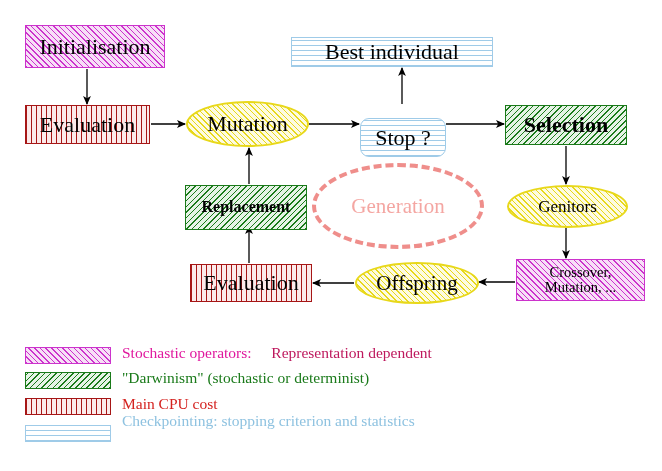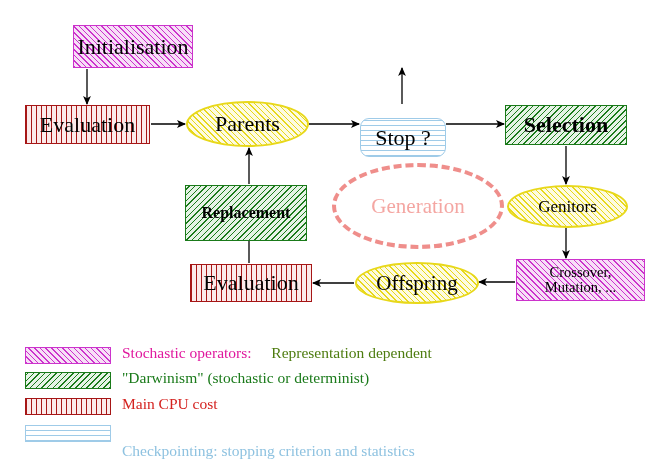--- a/index.html
+++ b/index.html
@@ -99,21 +99,21 @@
     height: 17px;
   }
   .legend-text {
     position: absolute;
     left: 122px;
     font-size: 15.5px;
     font-family: "Liberation Serif", "DejaVu Serif", serif;
     white-space: nowrap;
   }
   .lt-magenta { color: #e0189e; }
-  .lt-yellow  { color: #4d7c0f; font-family: Liberation Serif, serif; }
+  .lt-yellow  { color: #be185d; font-family: Liberation Serif, serif; }
   .lt-green   { color: #1a7a1a; }
   .lt-red     { color: #d4221f; }
   .lt-blue    { color: #8ec2e0; }
 </style>
 </head>
 <body>
 
 <div id="canvas">
 
   <svg id="arrows" viewBox="0 0 662 471" xmlns="http://www.w3.org/2000/svg">
@@ -130,53 +130,54 @@
       <line x1="446" y1="124" x2="504" y2="124"></line>
       <line x1="566" y1="146" x2="566" y2="184"></line>
       <line x1="566" y1="228" x2="566" y2="258"></line>
       <line x1="515" y1="282" x2="479" y2="282"></line>
       <line x1="354" y1="283" x2="313" y2="283"></line>
       <line x1="249" y1="263" x2="249" y2="226"></line>
       <line x1="249" y1="184" x2="249" y2="148"></line>
     </g>
   </svg>
 
-  <div class="node fill-magenta" style="left:25px; top:25px; width:120px; height:43px; font-size:22px;margin-left:48px;">Initialisation</div>
+  <div class="node fill-magenta" style="left:25px; top:25px; width:140px; height:43px; font-size:22px;">Initialisation</div>
 
   <div class="node fill-red" style="left:25px; top:105px; width:125px; height:39px; font-size:22px;">Evaluation</div>
 
-  <div class="node fill-yellow ellipse" style="left:186px; top:101px; width:123px; height:46px; font-size:22px;">Parents</div>
+  <div class="node fill-yellow ellipse" style="left:186px; top:101px; width:123px; height:46px; font-size:22px;">Mutation</div>
 
+  <div class="node fill-blue" style="left:291px; top:37px; width:202px; height:30px; font-size:22px;">Best individual</div>
 
   <div class="node fill-blue roundrect" style="left:360px; top:118px; width:86px; height:39px; font-size:22px;">Stop ?</div>
 
   <div class="node fill-green" style="left:505px; top:105px; width:122px; height:40px; font-size:22px;">Selection</div>
 
   <div class="node fill-yellow ellipse" style="left:507px; top:185px; width:121px; height:43px; font-size:17px;">Genitors</div>
 
   <div class="node fill-yellow ellipse" style="left:355px; top:262px; width:124px; height:42px; font-size:21px;">Offspring</div>
 
   <div class="node fill-magenta" style="left:516px; top:259px; width:129px; height:42px; font-size:14.5px;">Crossover,
 Mutation, ...</div>
 
   <div class="node fill-red" style="left:190px; top:264px; width:122px; height:38px; font-size:22px;">Evaluation</div>
 
-  <div class="node fill-green" style="left:185px; top:185px; width:122px; height:56px; font-size:16px;">Replacement</div>
+  <div class="node fill-green" style="left:185px; top:185px; width:122px; height:45px; font-size:16px;">Replacement</div>
 
-  <div class="gen-ellipse" style="left:332px; top:163px; width:172px; height:86px; font-size:21px;">Generation</div>
+  <div class="gen-ellipse" style="left:312px; top:163px; width:172px; height:86px; font-size:21px;">Generation</div>
 
   <div class="legend-swatch fill-magenta" style="left:25px; top:347px;"></div>
   <div class="legend-text" style="top:344px;">
     <span class="lt-magenta">Stochastic operators:</span>
     <span style="display:inline-block;width:12px"></span>
     <span class="lt-yellow">Representation dependent</span>
   </div>
 
   <div class="legend-swatch fill-green" style="left:25px; top:372px;"></div>
   <div class="legend-text lt-green" style="top:369px;">"Darwinism" (stochastic or determinist)</div>
 
   <div class="legend-swatch fill-red" style="left:25px; top:398px;"></div>
   <div class="legend-text lt-red" style="top:395px;">Main CPU cost</div>
 
   <div class="legend-swatch fill-blue" style="left:25px; top:425px;"></div>
-  <div class="legend-text lt-blue" style="top:442px;">Checkpointing: stopping criterion and statistics</div>
+  <div class="legend-text lt-blue" style="top:412px;">Checkpointing: stopping criterion and statistics</div>
 
 </div>
 
 </body></html>

